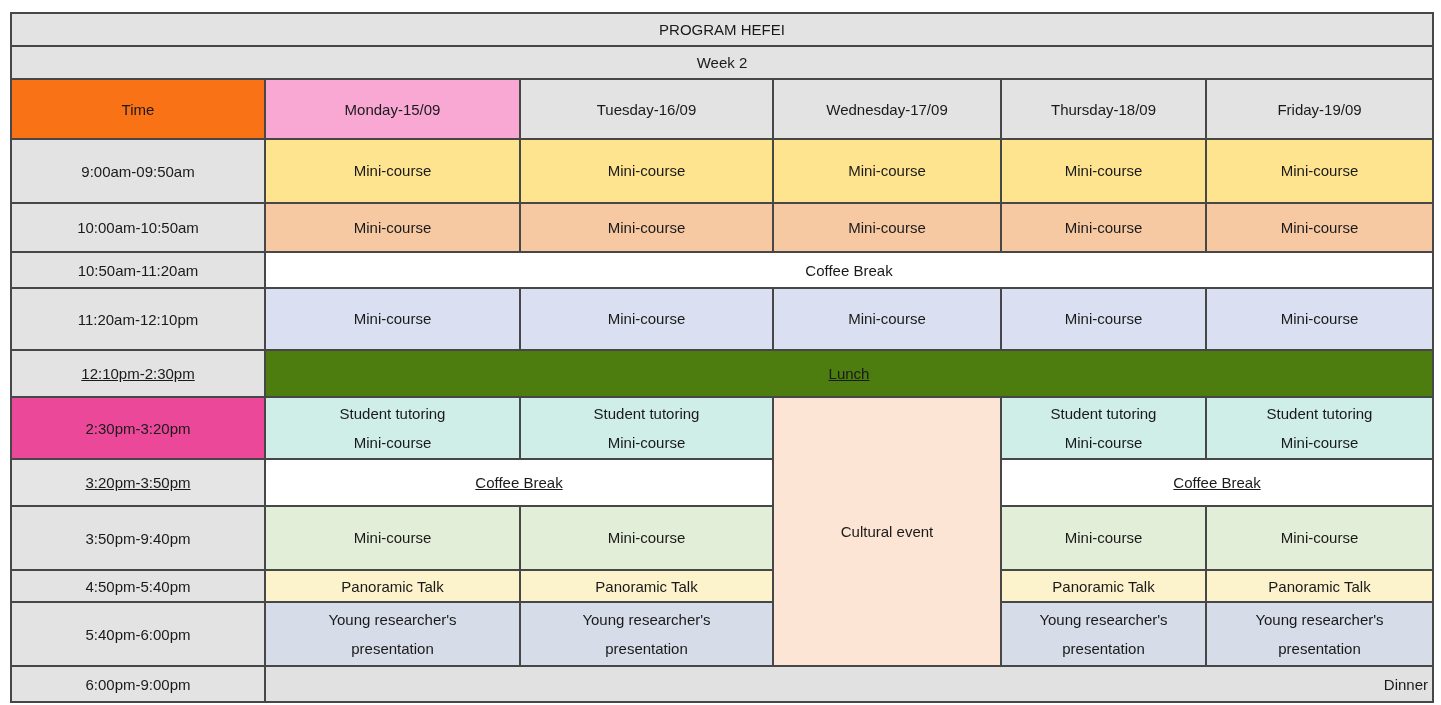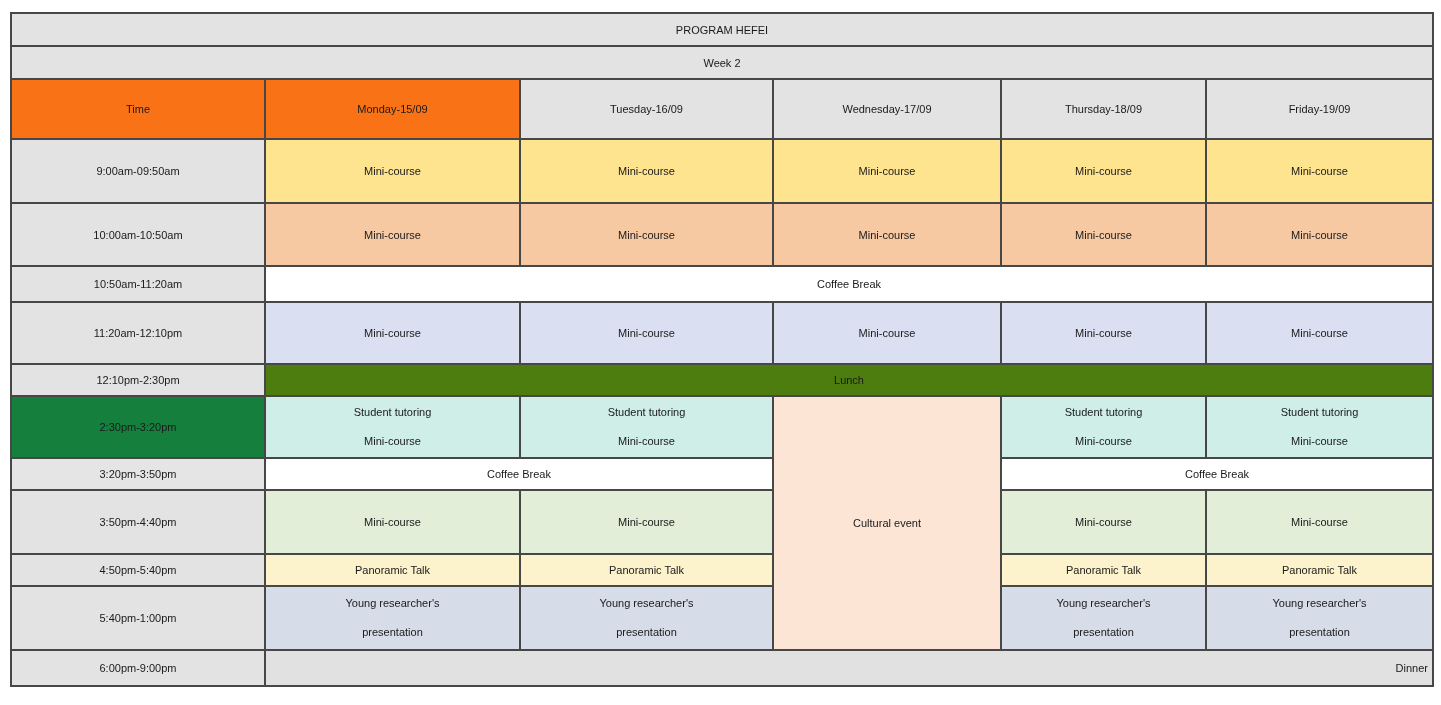--- a/index.html
+++ b/index.html
@@ -6,42 +6,42 @@
   body{
     font-family:"Liberation Sans", sans-serif;
     color:#1a1a1a;
     -webkit-font-smoothing:antialiased;
   }
   .page{width:1441px;height:705px;background:#ffffff;position:relative;box-sizing:border-box;padding:12px 8px 12px 10px;}
   table.schedule{
     border-collapse:collapse;
     table-layout:fixed;
     width:1423px;
-    font-size:11px;
+    font-size:15px;
     text-align:center;
   }
   table.schedule td{
     border:2px solid #474747;
     overflow:hidden;
     box-sizing:border-box;
     padding:0 4px;
     vertical-align:middle;
   }
   td.hdr{background:#e3e3e3;}
   td.ev-top{vertical-align:top;padding-top:7px;line-height:20px;}
   td.two-line{vertical-align:middle;margin-left:22px;}
   td.two-line .line{line-height:29px;}
   
   tr.h33{height:33px;}
   tr.h60{height:60px;}
   tr.h64{height:64px;}
-  tr.h63{height:63px;margin-top:16px;}
+  tr.h63{height:49px;margin-top:16px;}
   tr.h62{height:62px;}
   tr.h36{height:36px;margin-left:47px;}
-  tr.h35{height:32px;}
+  tr.h35{height:47px;text-decoration:underline;}
   tr.h32{height:32px;}
 </style>
 </head>
 <body>
 
 <div class="page">
   <table class="schedule">
     <colgroup>
       <col style="width:254px">
         <col style="width:255px">
@@ -55,21 +55,21 @@
         <tr class="h33">
       <td colspan="6" class="hdr" style="background-color: rgb(227, 227, 227);">PROGRAM HEFEI</td>
     </tr>
 
     <tr class="h33">
       <td colspan="6" class="hdr" style="background-color: rgb(227, 227, 227);">Week 2</td>
     </tr>
 
     <tr class="h60">
       <td class="hdr" style="background-color: #f97316;">Time</td>
-      <td class="hdr" style="background-color: #f97316;">Monday-15/09</td>
+      <td class="hdr" style="background-color: #f9a8d4;">Monday-15/09</td>
       <td class="hdr" style="background-color: rgb(227, 227, 227);">Tuesday-16/09</td>
       <td class="hdr" style="background-color: rgb(227, 227, 227);">Wednesday-17/09</td>
       <td class="hdr" style="background-color: rgb(227, 227, 227);">Thursday-18/09</td>
       <td class="hdr" style="background-color: rgb(227, 227, 227);">Friday-19/09</td>
     </tr>
 
     <tr class="h64">
       <td class="hdr" style="background-color: rgb(227, 227, 227); text-align: center;">9:00am-09:50am</td>
       <td class="ev-top" style="background-color: rgb(255, 228, 143);">Mini-course</td>
       <td class="ev-top" style="background-color: rgb(255, 228, 143);">Mini-course</td>
@@ -100,21 +100,21 @@
       <td class="ev-top" style="background-color: rgb(218, 224, 241);">Mini-course</td>
       <td class="ev-top" style="background-color: rgb(218, 224, 241);">Mini-course</td>
     </tr>
 
     <tr class="h35">
       <td class="hdr" style="background-color: rgb(227, 227, 227);">12:10pm-2:30pm</td>
       <td colspan="5" style="background-color: #4d7c0f;">Lunch</td>
     </tr>
 
     <tr class="h62">
-      <td class="hdr" style="background-color: #15803d;">2:30pm-3:20pm</td>
+      <td class="hdr" style="background-color: #ec4899;">2:30pm-3:20pm</td>
       <td class="two-line" style="background-color: rgb(207, 238, 232);">
         <div class="line">Student tutoring</div>
         <div class="line">Mini-course</div>
       </td>
       <td class="two-line" style="background-color: rgb(207, 238, 232);">
         <div class="line">Student tutoring</div>
         <div class="line">Mini-course</div>
       </td>
       <td rowspan="5" style="background-color: rgb(252, 229, 212);">Cultural event</td>
       <td class="two-line" style="background-color: rgb(207, 238, 232);">
@@ -127,37 +127,37 @@
       </td>
     </tr>
 
     <tr class="h35">
       <td class="hdr" style="background-color: #e5e5e5;">3:20pm-3:50pm</td>
       <td colspan="2" style="background-color: rgb(255, 255, 255);">Coffee Break</td>
       <td colspan="2" style="background-color: rgb(255, 255, 255);">Coffee Break</td>
     </tr>
 
     <tr class="h64">
-      <td class="hdr" style="background-color: rgb(227, 227, 227);">3:50pm-4:40pm</td>
+      <td class="hdr" style="background-color: rgb(227, 227, 227);">3:50pm-9:40pm</td>
       <td class="ev-top" style="background-color: rgb(226, 238, 216);">Mini-course</td>
       <td class="ev-top" style="background-color: rgb(226, 238, 216);">Mini-course</td>
       <td class="ev-top" style="background-color: rgb(226, 238, 216);">Mini-course</td>
       <td class="ev-top" style="background-color: rgb(226, 238, 216);">Mini-course</td>
     </tr>
 
     <tr class="h32">
       <td class="hdr" style="background-color: rgb(227, 227, 227);">4:50pm-5:40pm</td>
       <td style="background-color: rgb(252, 242, 203);">Panoramic Talk</td>
       <td style="background-color: rgb(252, 242, 203);">Panoramic Talk</td>
       <td style="background-color: rgb(252, 242, 203);">Panoramic Talk</td>
       <td style="background-color: rgb(252, 242, 203);">Panoramic Talk</td>
     </tr>
 
     <tr class="h64">
-      <td class="hdr" style="background-color: rgb(227, 227, 227);">5:40pm-1:00pm</td>
+      <td class="hdr" style="background-color: rgb(227, 227, 227);">5:40pm-6:00pm</td>
       <td class="two-line" style="background-color: rgb(214, 220, 232);">
         <div class="line">Young researcher's</div>
         <div class="line">presentation</div>
       </td>
       <td class="two-line" style="background-color: rgb(214, 220, 232);">
         <div class="line">Young researcher's</div>
         <div class="line">presentation</div>
       </td>
       <td class="two-line" style="background-color: rgb(214, 220, 232);">
         <div class="line">Young researcher's</div>

